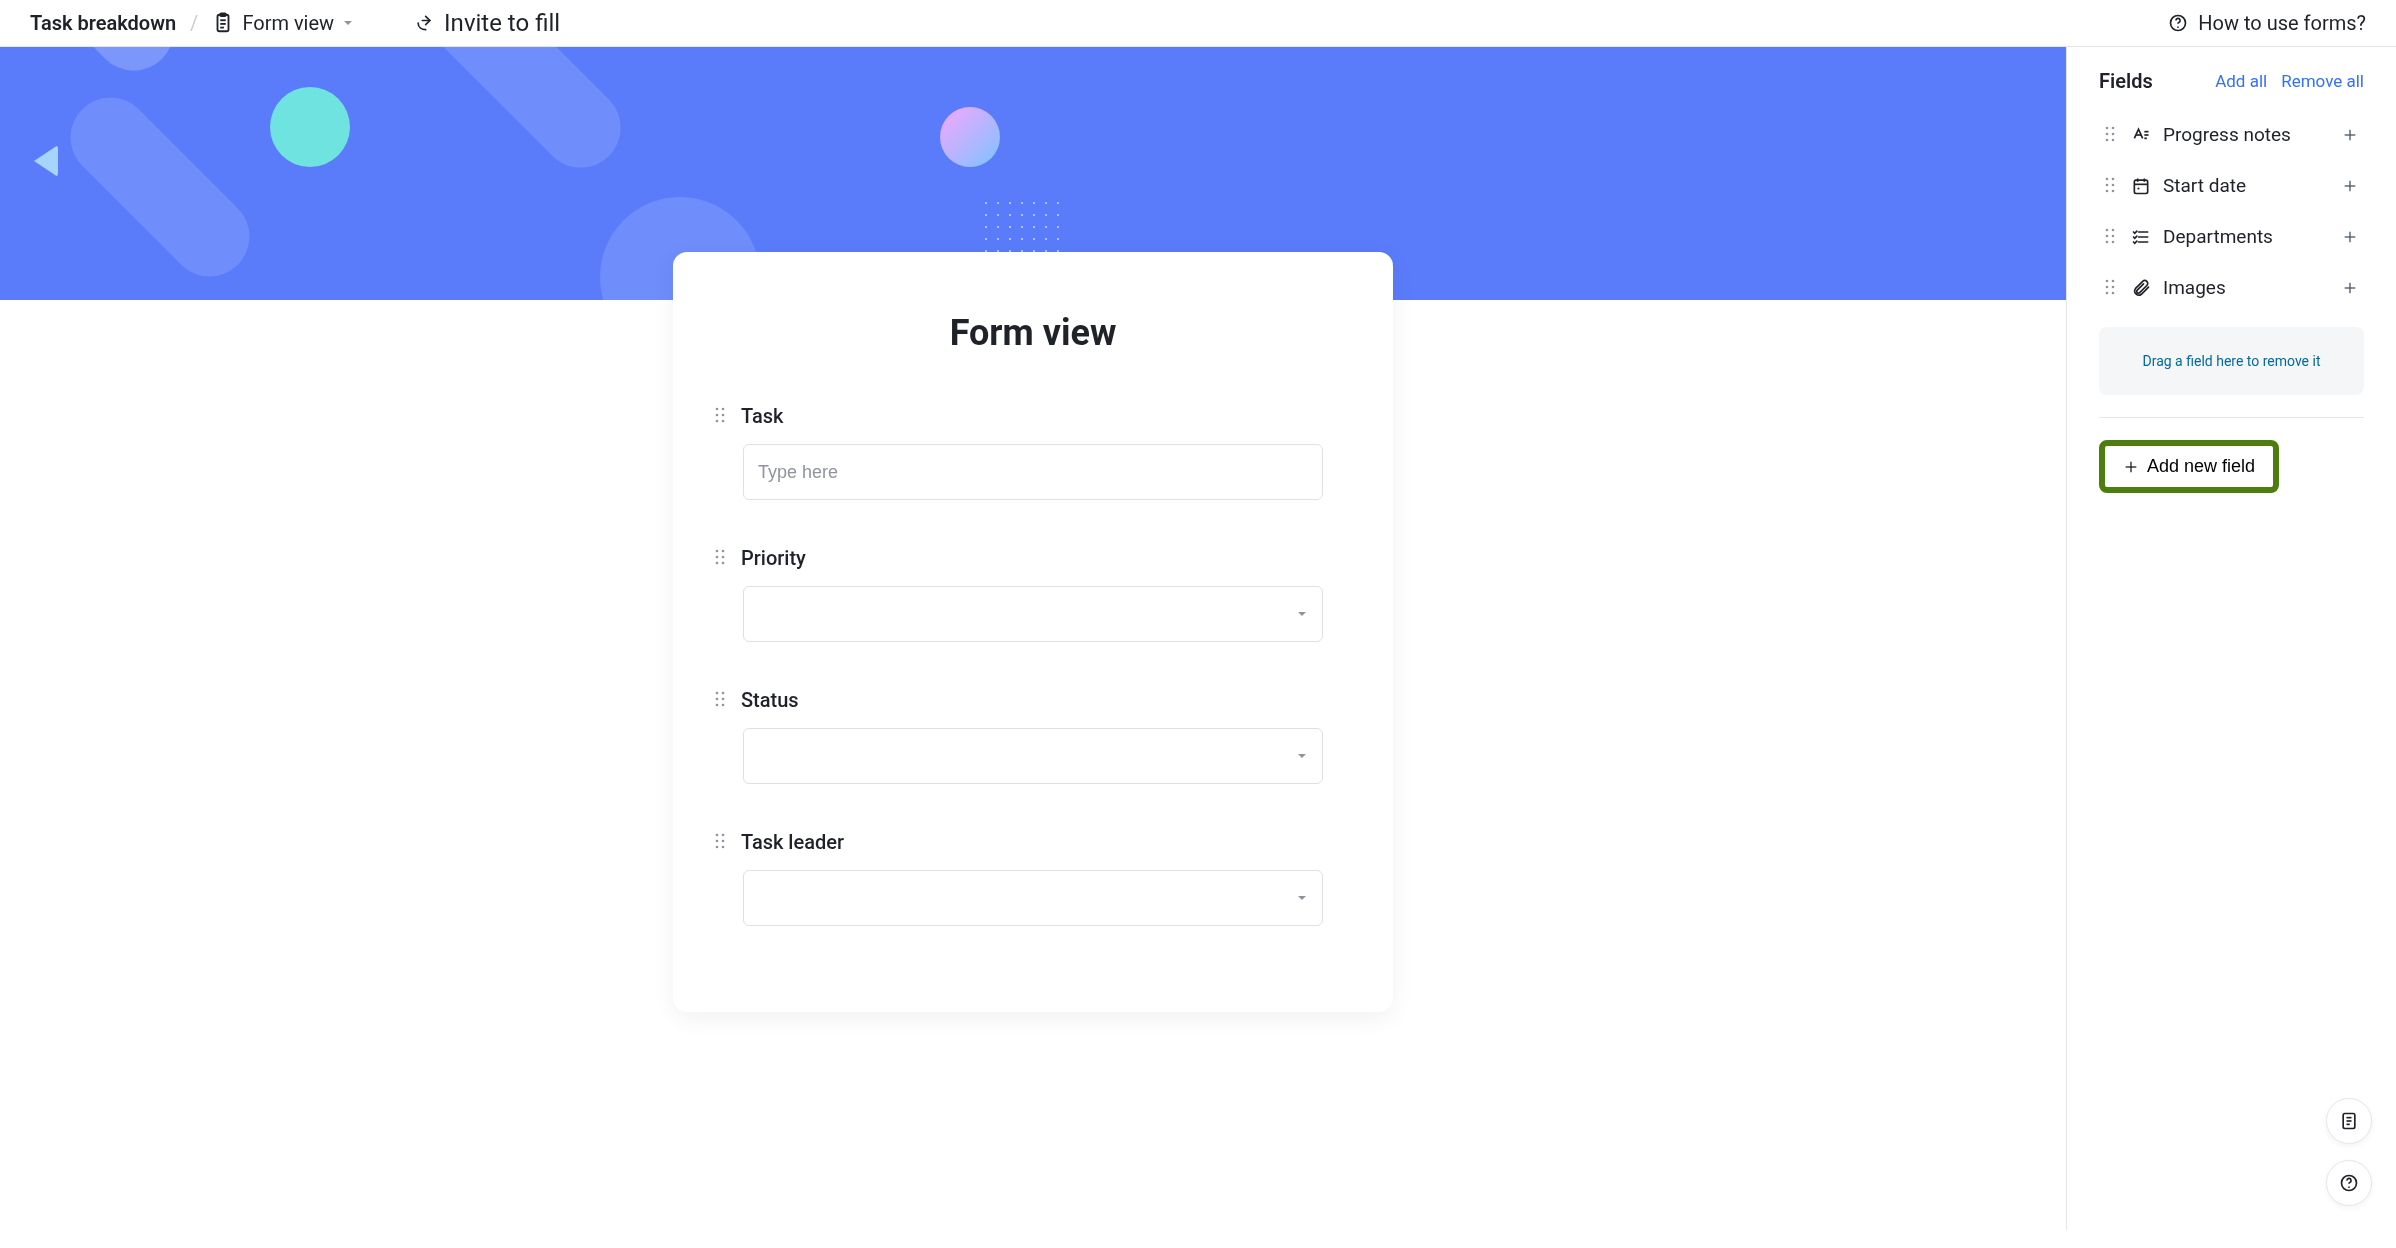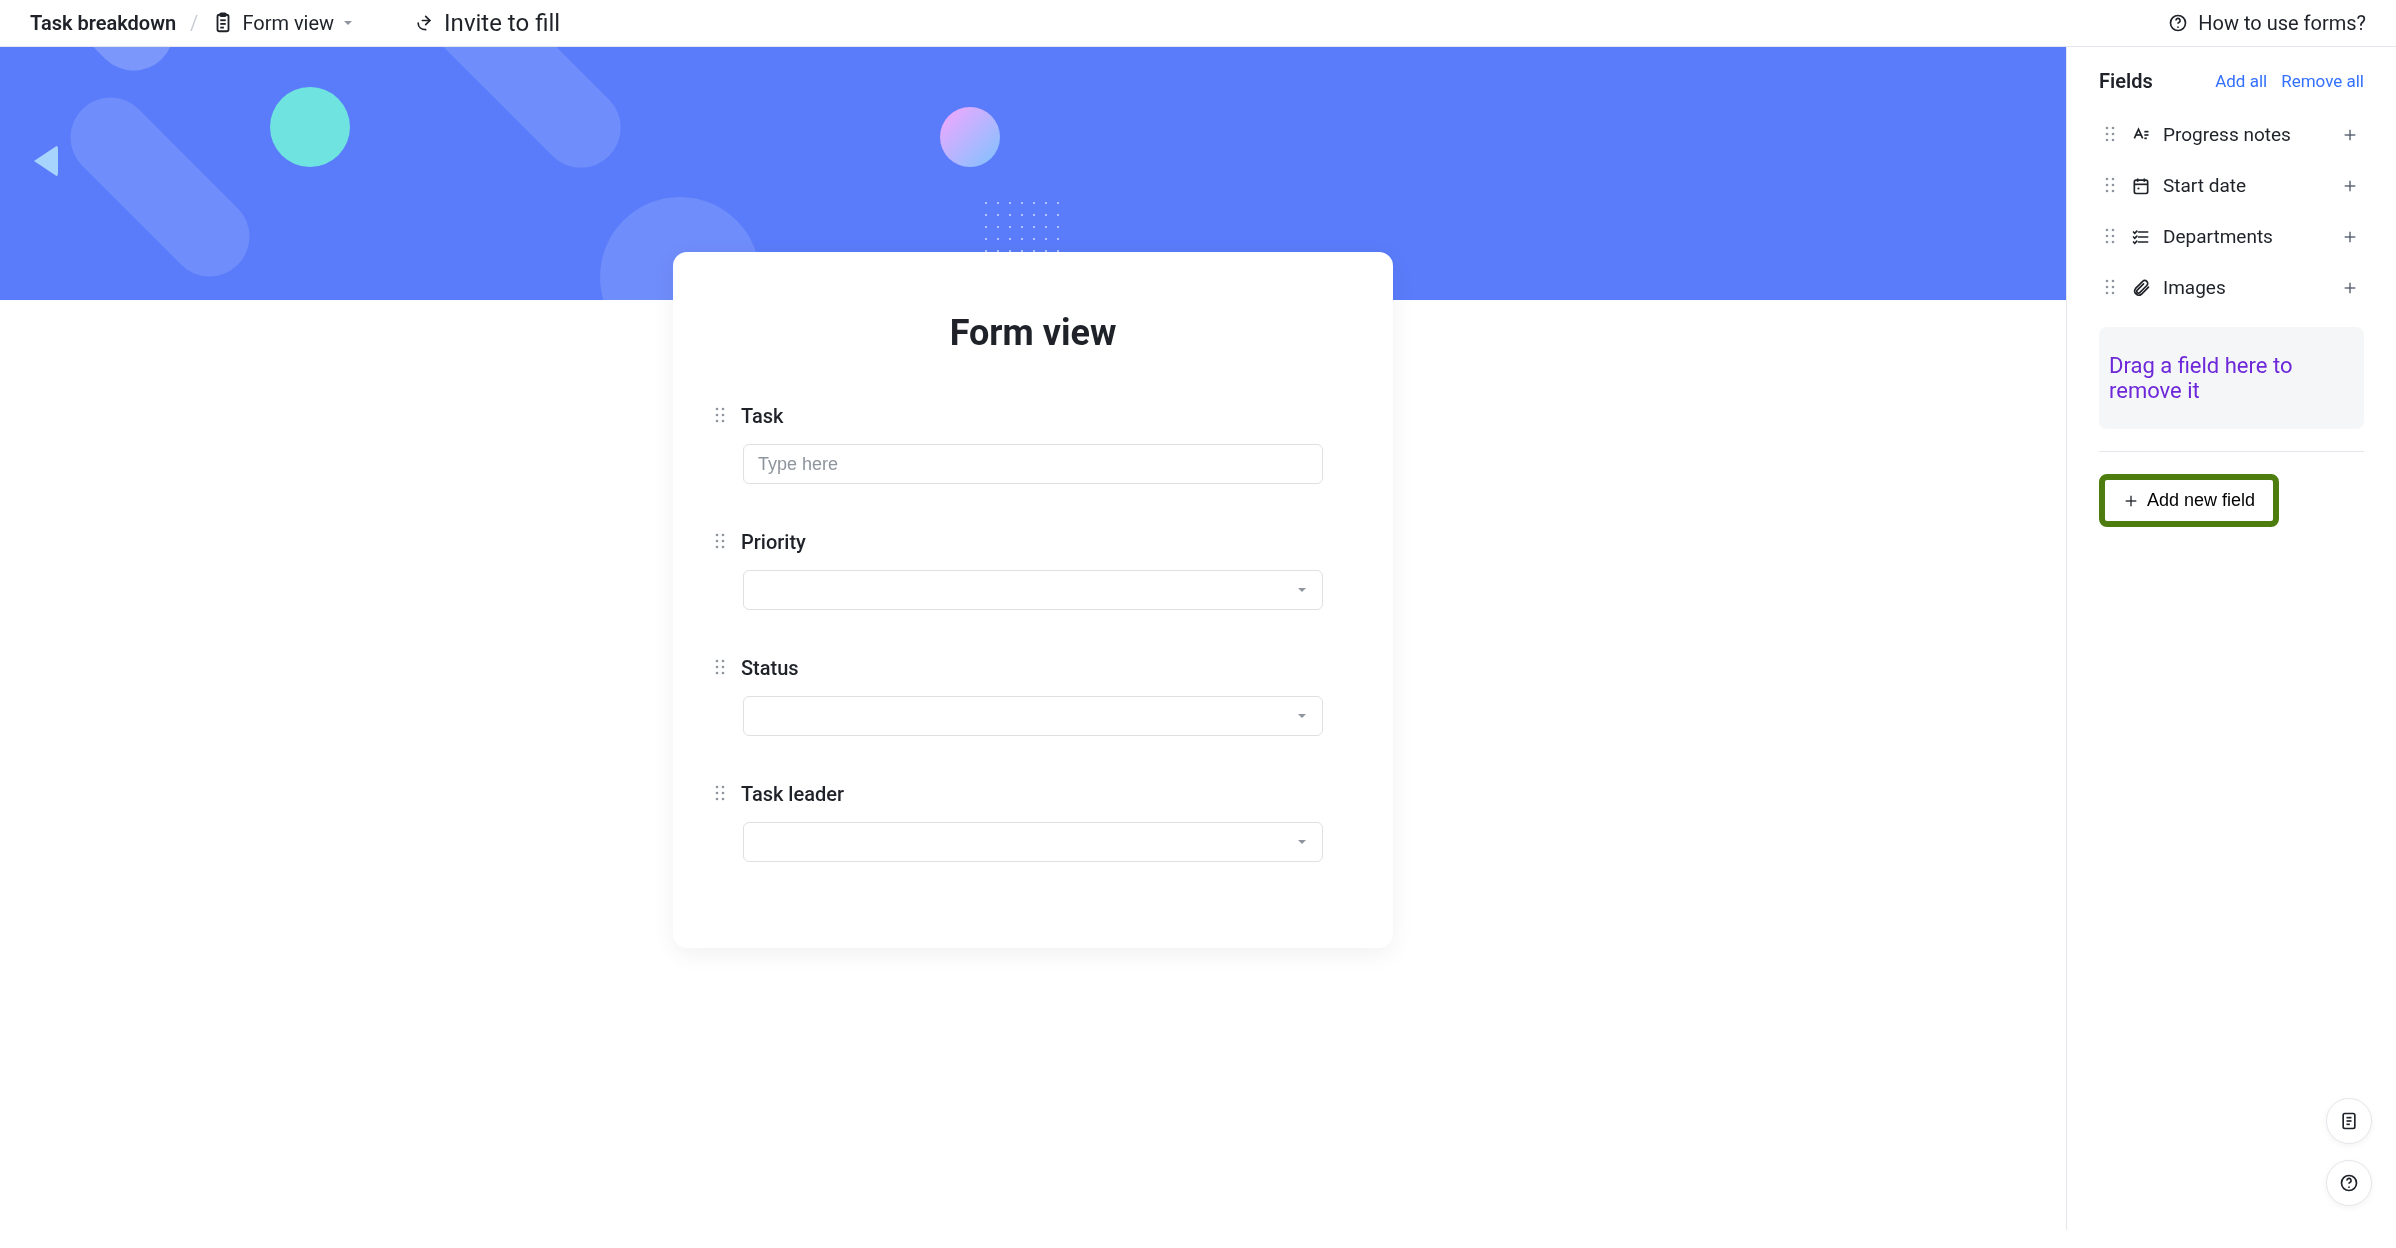--- a/index.html
+++ b/index.html
@@ -134,21 +134,21 @@
     width: 14px; height: 20px;
     display: inline-flex;
     color: #8f959e;
     flex-shrink: 0;
     position: relative;
     left: -28px;
     margin-right: -28px;
   }
   .input, .select {
     width: 100%;
-    height: 40px;
+    height: 56px;
     border: 1px solid #dee0e3;
     border-radius: 6px;
     padding: 0 14px;
     font-size: 18px;
     color: #1f2329;
     background: #fff;
     display: flex;
     align-items: center;
     justify-content: space-between;
   }
@@ -207,23 +207,23 @@
     font-size: 19px;
     flex: 1;
   }
   .field-item .plus {
     color: #4e5969;
     cursor: pointer;
   }
   .dropzone {
     background: #f5f6f7;
     border-radius: 8px;
-    color: #6d28d9;
-    font-size: 22px;
-    text-align: left;
+    color: #0369a1;
+    font-size: 14px;
+    text-align: center;
     padding: 26px 10px;
     margin-bottom: 22px;
   }
   .divider {
     border: none;
     border-top: 1px solid #e5e6eb;
     margin-bottom: 22px;
   }
   .add-field-btn {
     align-self: flex-start;

